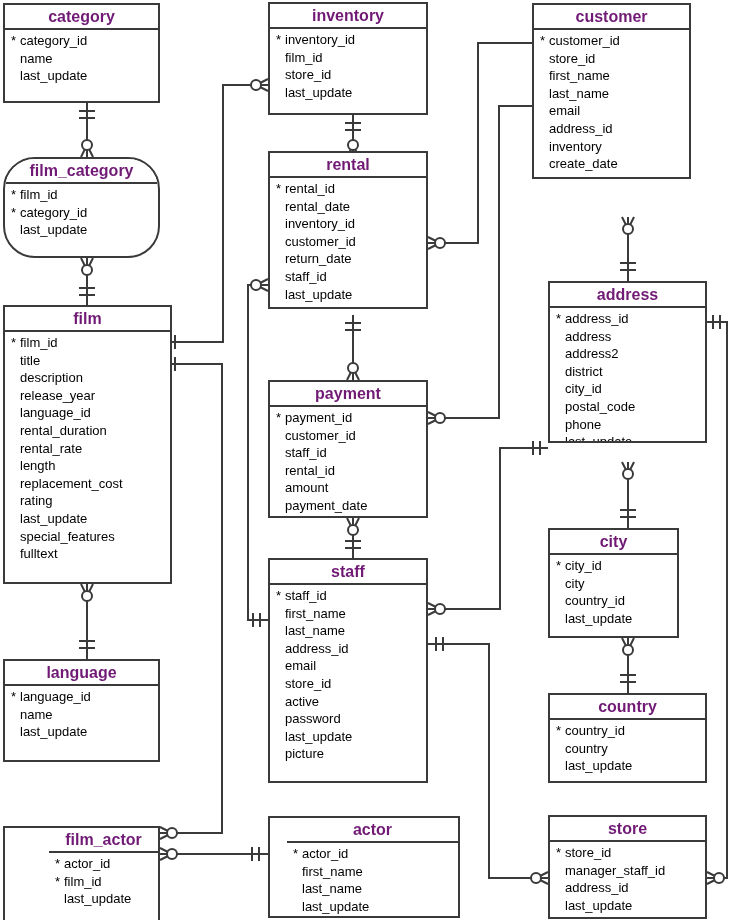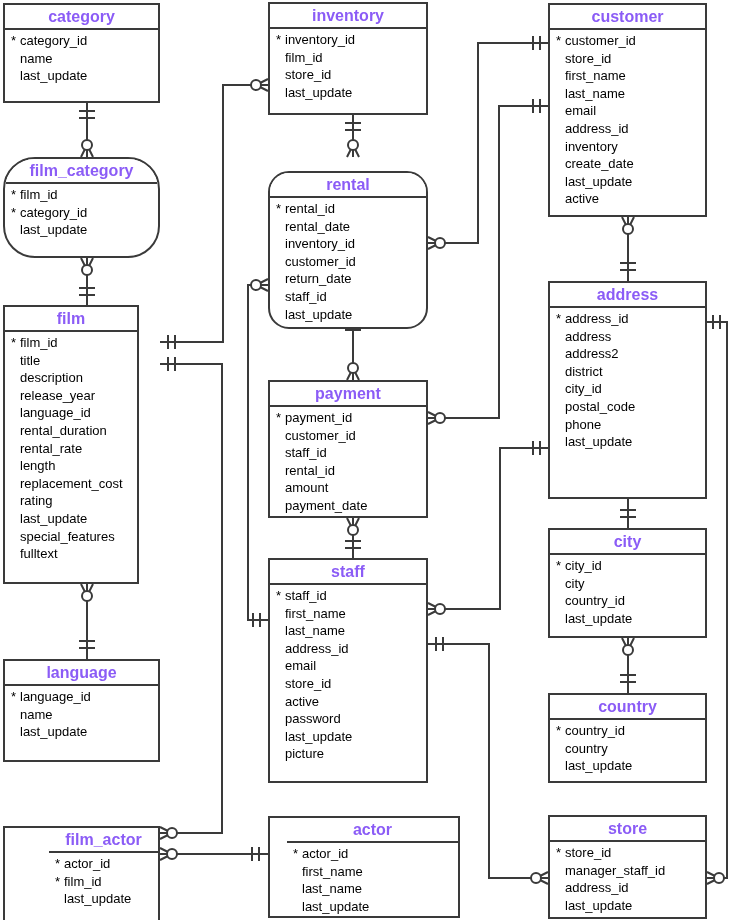--- a/index.html
+++ b/index.html
@@ -8,41 +8,41 @@
     width:730px; height:920px; position:relative; background:#ffffff;
     font-family:"Liberation Sans", sans-serif; overflow:hidden;
   }
   #stage { position:absolute; left:0; top:0; width:730px; height:920px; }
 
   .tbl {
     position:absolute; background:#ffffff; border:2px solid #3a3a3a; overflow:hidden;
   }
   .tbl-h {
     height:25px; line-height:23px; text-align:center; font-weight:bold;
-    font-size:16px; color:#8b5cf6; border-bottom:2px solid #3a3a3a; background:#fff;
+    font-size:16px; color:#701a75; border-bottom:2px solid #3a3a3a; background:#fff;
   }
   .tbl-b { padding-top:2px; }
   .row { height:17.6px; line-height:17.6px; font-size:13px; color:#000; white-space:nowrap; }
   .pk { display:inline-block; width:9px; margin-left:6px; }
   .cname {}
 
   
   #t-category      { left:3px;   top:3px;   width:157px; height:100px; }
   #t-film_category { left:3px;   top:157px; width:157px; height:101px;border-radius:32px; }
-  #t-film          { left:3px;   top:305px; width:136px; height:279px; }
+  #t-film          { left:3px;   top:305px; width:169px; height:279px; }
   #t-language      { left:3px;   top:659px; width:157px; height:103px; }
   #t-film_actor    { left:3px;   top:826px; width:157px; height:100px;padding-left:44px; }
   #t-inventory     { left:268px; top:2px;   width:160px; height:113px; }
-  #t-rental        { left:268px; top:171px; width:160px; height:158px;border-radius:21px; }
+  #t-rental        { left:268px; top:151px; width:160px; height:158px; }
   #t-payment       { left:268px; top:380px; width:160px; height:138px; }
   #t-staff         { left:268px; top:558px; width:160px; height:225px; }
   #t-actor         { left:268px; top:816px; width:192px; height:102px;padding-left:17px; }
-  #t-customer      { left:548px; top:3px;   width:159px; height:214px; }
-  #t-address       { left:548px; top:281px; width:159px; height:218px; }
-  #t-city          { left:548px; top:528px; width:159px; height:110px; }
+  #t-customer      { left:532px; top:3px;   width:159px; height:176px; }
+  #t-address       { left:548px; top:281px; width:159px; height:162px; }
+  #t-city          { left:548px; top:528px; width:131px; height:110px; }
   #t-country       { left:548px; top:693px; width:159px; height:90px;  }
   #t-store         { left:548px; top:815px; width:159px; height:104px; }
 
   svg.wires { position:absolute; left:0; top:0; pointer-events:none; }
   svg.wires * { vector-effect:non-scaling-stroke; }
   .wire { stroke:#3a3a3a; stroke-width:2; fill:none; }
   .bubble { stroke:#3a3a3a; stroke-width:2; fill:#ffffff; }
 </style>
 </head>
 <body>

